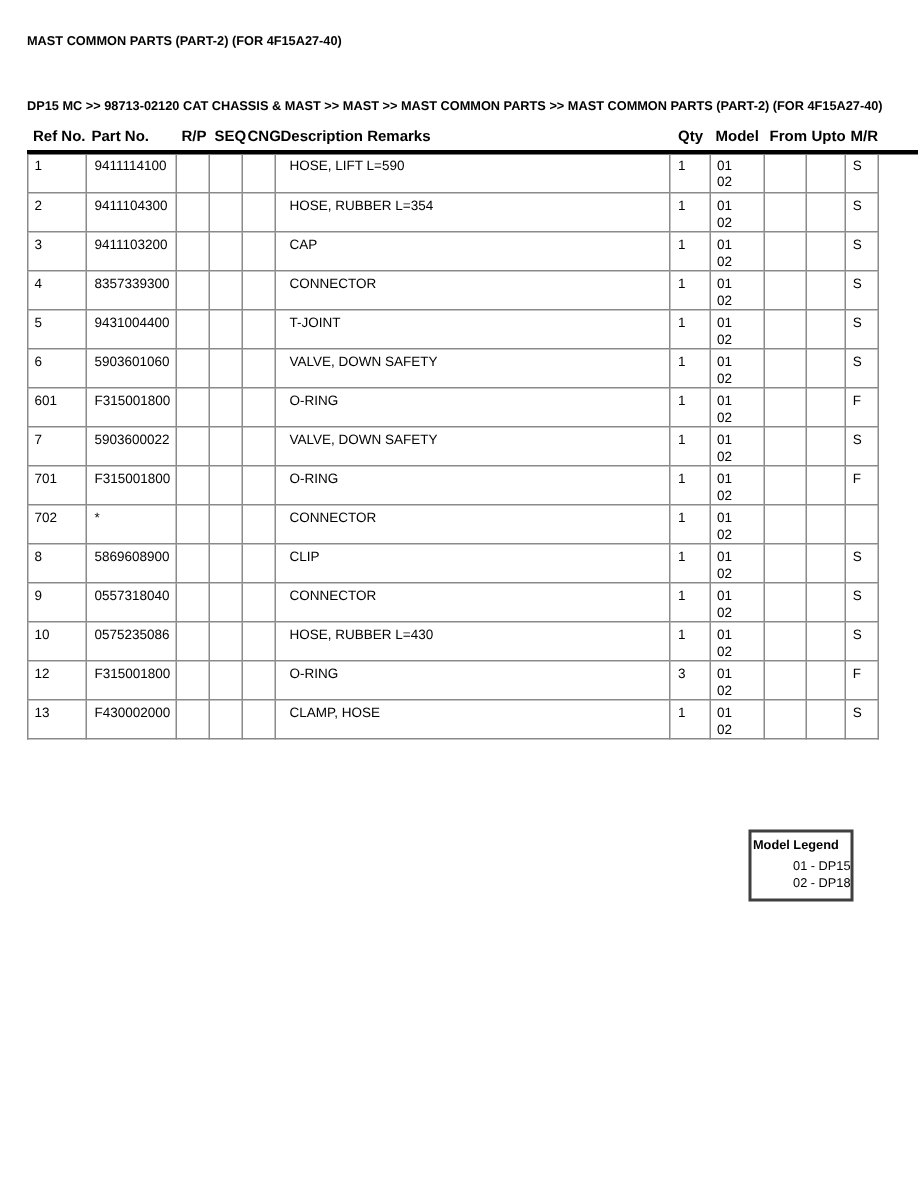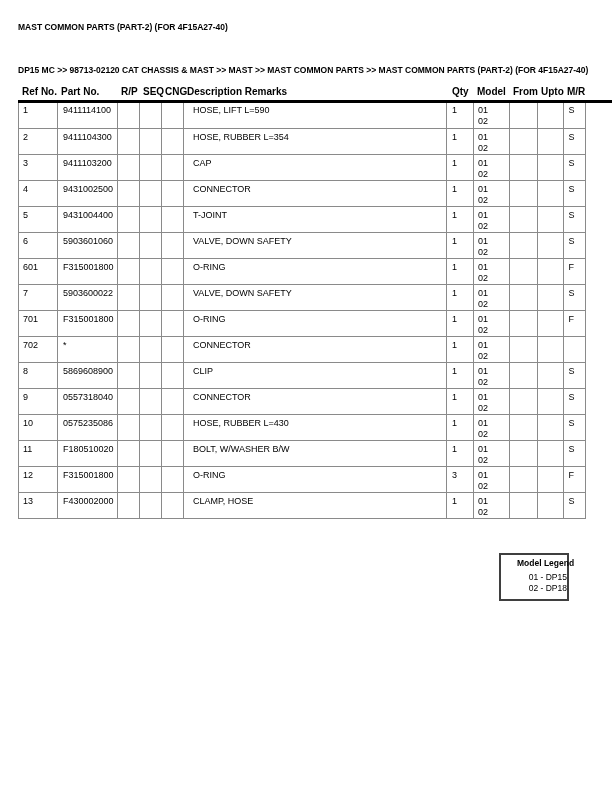--- a/index.html
+++ b/index.html
@@ -88,21 +88,21 @@
   table.parts td.c7 { white-space: pre-line; }
   table.parts td.c10 { padding-left: 4.5px; }
   .legend {
     position: absolute;
     left: 499px;
     top: 552.5px;
     width: 70px;
     box-sizing: border-box;
     border: 2px solid var(--legend-border, #3f3f3f);
     background: #ffffff;
-    padding: 3px 0 4px 16px;
+    padding: 3px 0 4px 1px;
     font-size: 8.5px;
     line-height: 11.5px;
   }
   .legend-title {
     font-weight: bold;
     margin-bottom: 2.5px;
     white-space: nowrap;
   }
   .legend-entry { white-space: nowrap; text-align: right; }
 </style>
@@ -183,21 +183,21 @@
           <td class="c5">CAP</td>
           <td class="c6">1</td>
           <td class="c7">01
 02</td>
           <td class="c8"></td>
           <td class="c9"></td>
           <td class="c10">S</td>
         </tr>
         <tr>
           <td class="c0">4</td>
-          <td class="c1">9431002500</td>
+          <td class="c1">8357339300</td>
           <td class="c2"></td>
           <td class="c3"></td>
           <td class="c4"></td>
           <td class="c5">CONNECTOR</td>
           <td class="c6">1</td>
           <td class="c7">01
 02</td>
           <td class="c8"></td>
           <td class="c9"></td>
           <td class="c10">S</td>
@@ -314,34 +314,20 @@
           <td class="c9"></td>
           <td class="c10">S</td>
         </tr>
         <tr>
           <td class="c0">10</td>
           <td class="c1">0575235086</td>
           <td class="c2"></td>
           <td class="c3"></td>
           <td class="c4"></td>
           <td class="c5">HOSE, RUBBER L=430</td>
-          <td class="c6">1</td>
-          <td class="c7">01
-02</td>
-          <td class="c8"></td>
-          <td class="c9"></td>
-          <td class="c10">S</td>
-        </tr>
-        <tr>
-          <td class="c0">11</td>
-          <td class="c1">F180510020</td>
-          <td class="c2"></td>
-          <td class="c3"></td>
-          <td class="c4"></td>
-          <td class="c5">BOLT, W/WASHER B/W</td>
           <td class="c6">1</td>
           <td class="c7">01
 02</td>
           <td class="c8"></td>
           <td class="c9"></td>
           <td class="c10">S</td>
         </tr>
         <tr>
           <td class="c0">12</td>
           <td class="c1">F315001800</td>

